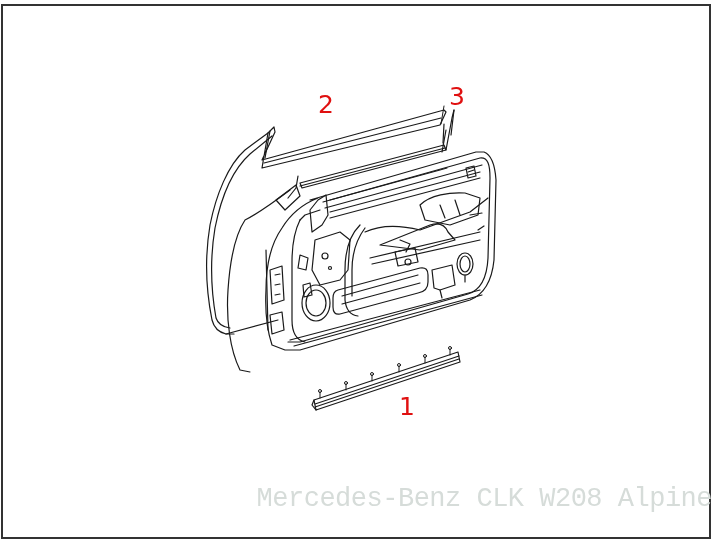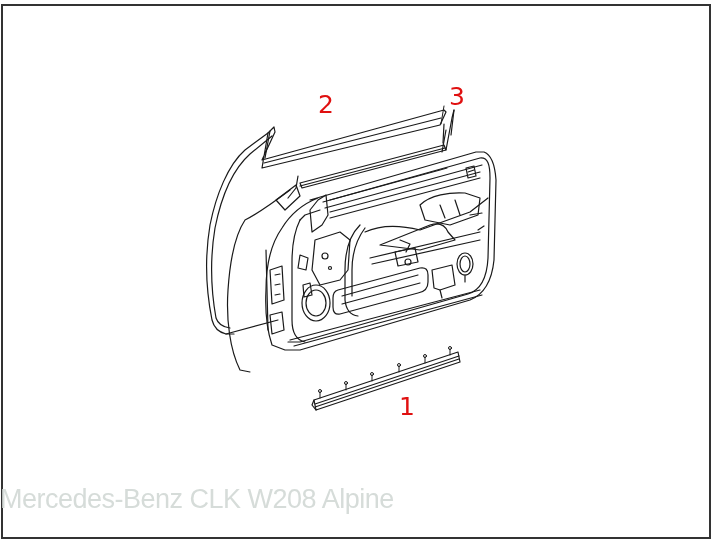--- a/index.html
+++ b/index.html
@@ -7,22 +7,22 @@
   .frame {
     position: absolute; left: 1px; top: 4px; width: 706px; height: 531px;
     border: 2px solid #333333; background: #ffffff; box-sizing: content-box;
   }
   .diagram { position: absolute; left: 0; top: 0; width: 712px; height: 540px; }
   .callout {
     position: absolute; color: #e01010; font-family: "DejaVu Sans", sans-serif;
     font-size: 25px; line-height: 1; font-weight: normal;
   }
   .watermark {
-    position: absolute; left: 0; width: 712px; top: 484px; text-align: left;
-    color: #d6dcd9; font-family: Liberation Sans, sans-serif; font-size: 27px; letter-spacing: -0.5px;
+    position: absolute; left: 0; width: 712px; top: 484px; text-align: right;
+    color: #d6dcd9; font-family: Liberation Mono, monospace; font-size: 27px; letter-spacing: -0.5px;
   }
 </style>
 </head>
 <body>
 
 <div class="frame"></div>
 
 <svg class="diagram" viewBox="0 0 712 540" xmlns="http://www.w3.org/2000/svg" fill="none" stroke="#1a1a1a" stroke-width="1.2" stroke-linejoin="round" stroke-linecap="round">
 
   <g>

